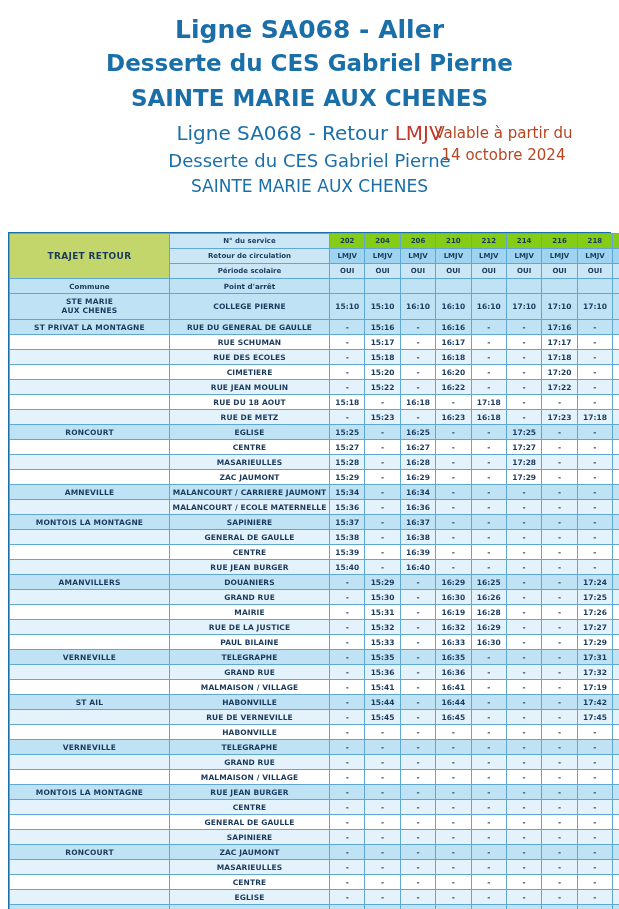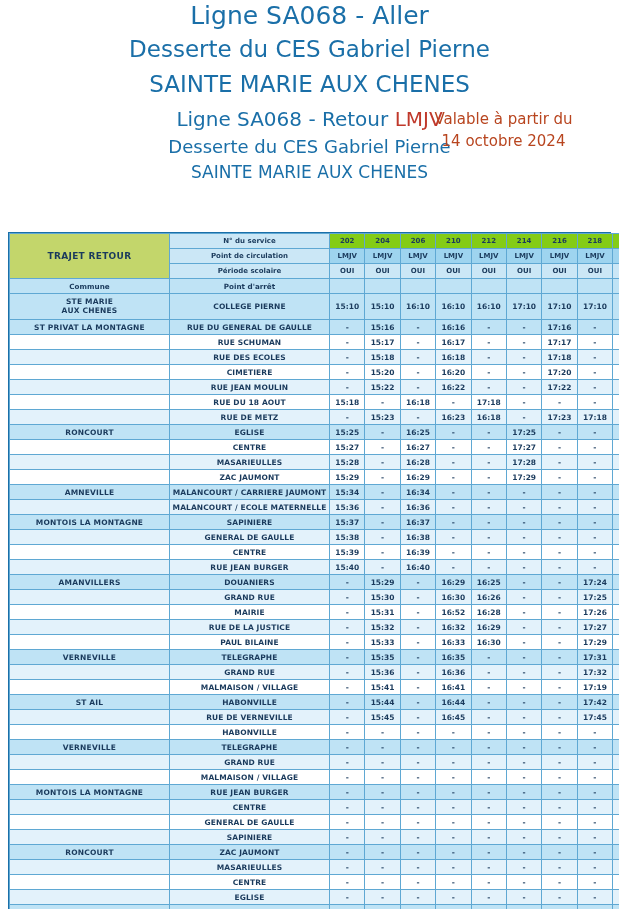--- a/index.html
+++ b/index.html
@@ -12,20 +12,22 @@
   #page {
     width: 619px; height: 909px;
     position: relative;
     overflow: hidden;
   }
 
   
   .header {
     text-align: center;
     color: #1a6fa8;
+    padding-top: 14px;
+    font-weight: bold;
   }
   .h-line1 {
     font-size: 25px;
     color: #1a6fa8;
     letter-spacing: 0px;
     line-height: 32px;
   }
   .h-line2 {
     font-size: 23px;
     color: #1a6fa8;
@@ -183,21 +185,21 @@
             <td class="hdr-blue-dark">204</td>
             <td class="hdr-blue-dark">206</td>
             <td class="hdr-blue-dark">210</td>
             <td class="hdr-blue-dark">212</td>
             <td class="hdr-blue-dark">214</td>
             <td class="hdr-blue-dark">216</td>
             <td class="hdr-blue-dark">218</td>
             <td class="hdr-blue-dark">220</td>
           </tr>
           <tr>
-            <td class="hdr-blue-light">Point de circulation</td>
+            <td class="hdr-blue-light">Retour de circulation</td>
             <td class="hdr-blue-mid">LMJV</td>
             <td class="hdr-blue-mid">LMJV</td>
             <td class="hdr-blue-mid">LMJV</td>
             <td class="hdr-blue-mid">LMJV</td>
             <td class="hdr-blue-mid">LMJV</td>
             <td class="hdr-blue-mid">LMJV</td>
             <td class="hdr-blue-mid">LMJV</td>
             <td class="hdr-blue-mid">LMJV</td>
             <td class="hdr-blue-mid">LMJV</td>
           </tr>
@@ -490,21 +492,21 @@
             <td class="time-cell">-</td>
             <td class="time-cell">17:25</td>
             <td class="time-cell">-</td>
           </tr>
           <tr class="row-white">
             <td class="commune-cell"></td>
             <td class="arret-cell">MAIRIE</td>
             <td class="time-cell">-</td>
             <td class="time-cell">15:31</td>
             <td class="time-cell">-</td>
-            <td class="time-cell">16:52</td>
+            <td class="time-cell">16:19</td>
             <td class="time-cell">16:28</td>
             <td class="time-cell">-</td>
             <td class="time-cell">-</td>
             <td class="time-cell">17:26</td>
             <td class="time-cell">-</td>
           </tr>
           <tr class="row-alt">
             <td class="commune-cell"></td>
             <td class="arret-cell">RUE DE LA JUSTICE</td>
             <td class="time-cell">-</td>

